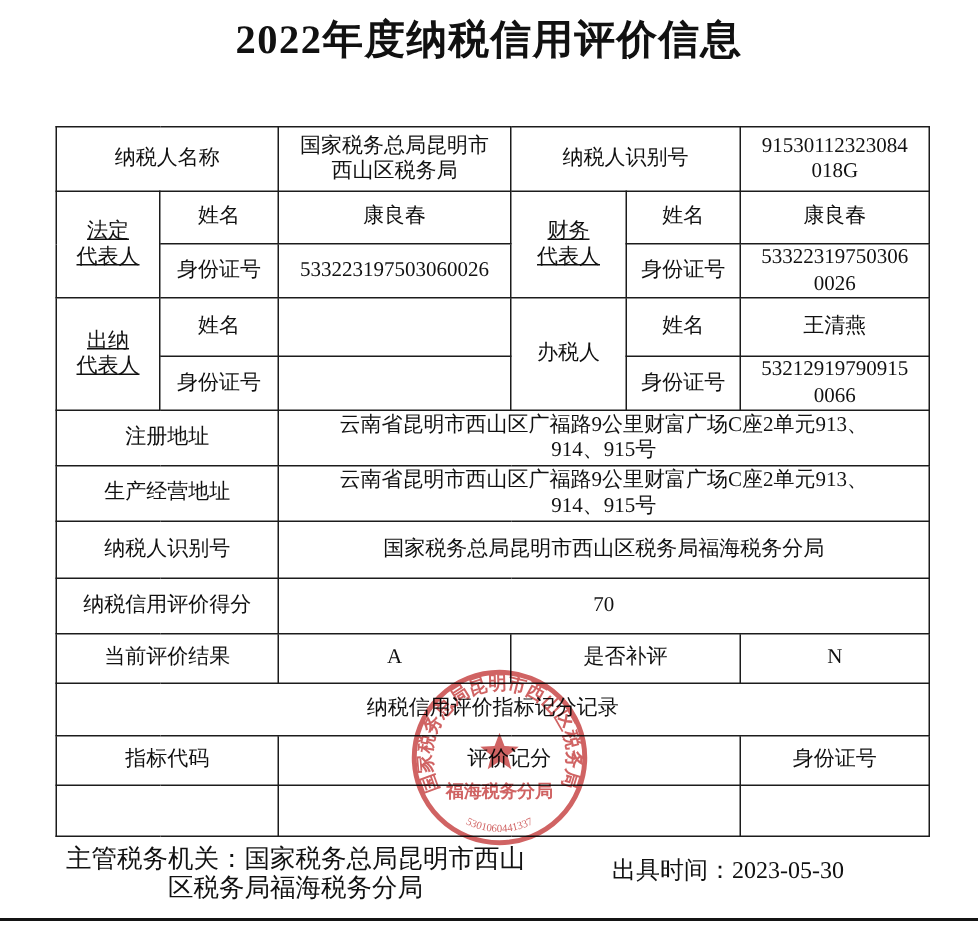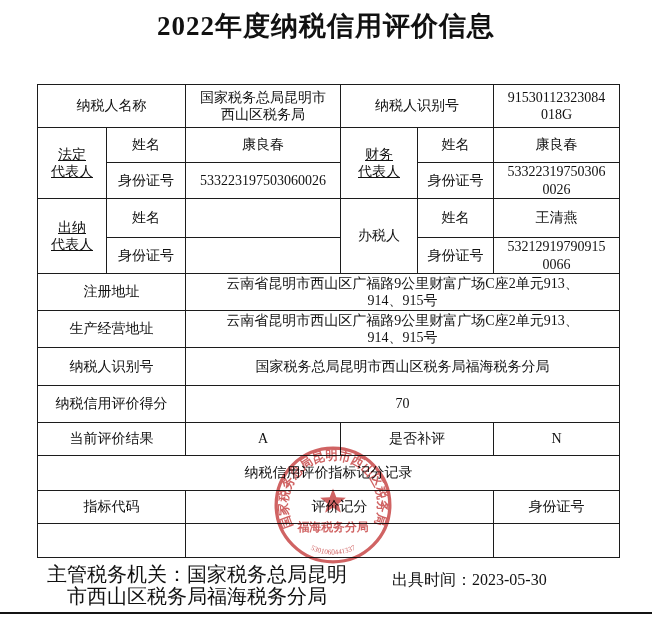--- a/index.html
+++ b/index.html
@@ -38,26 +38,26 @@
   }
   .two-line { white-space: pre-line; text-decoration: underline; }
   .num { word-break: break-all; padding: 0 12px !important; }
   .num-wide { word-break: break-all; padding: 0 10px !important; }
   .wrap-cell { padding: 0 10px !important; }
   .addr { padding: 0 34px !important; }
   .footer-authority {
     position: absolute;
     left: 40px; top: 563px; width: 314px;
     text-align: center;
-    font-size: 20px;
+    font-size: 17px;
     line-height: 1.12;
   }
   .footer-issue {
     position: absolute;
-    left: 392px; top: 570px;
+    left: 408px; top: 570px;
     font-size: 16px;
   }
   .bottom-rule {
     position: absolute;
     left: 0; top: 612px; width: 652px; height: 2px;
     background: #141414;
   }
   .seal-wrap {
     position: absolute;
     left: 271px; top: 443px;

